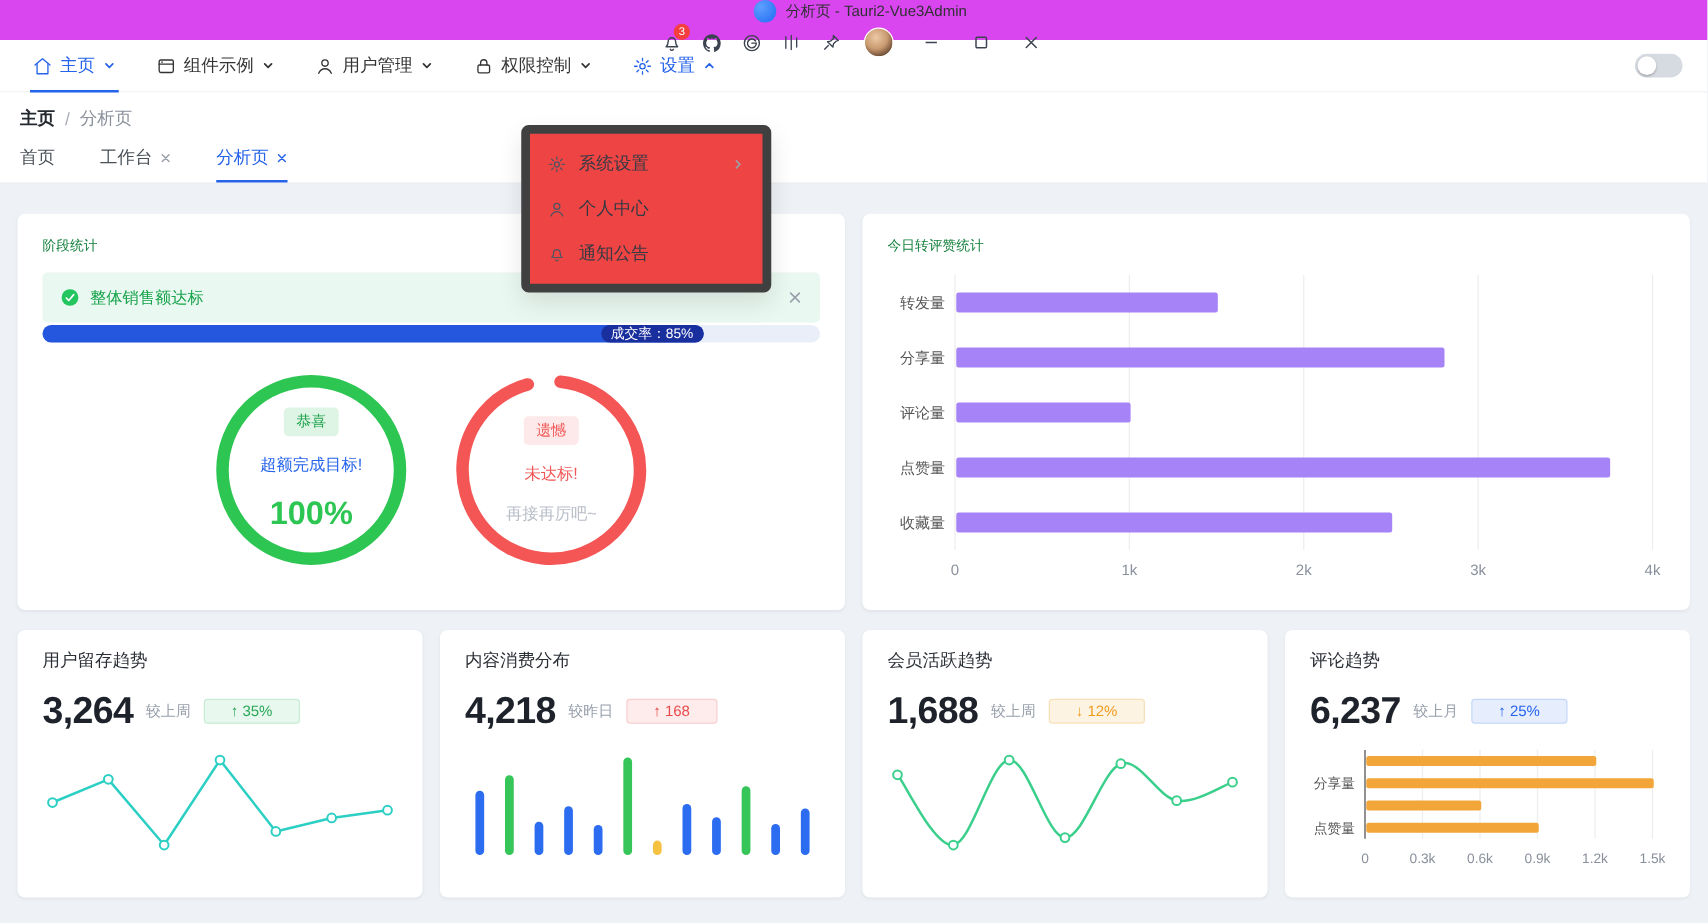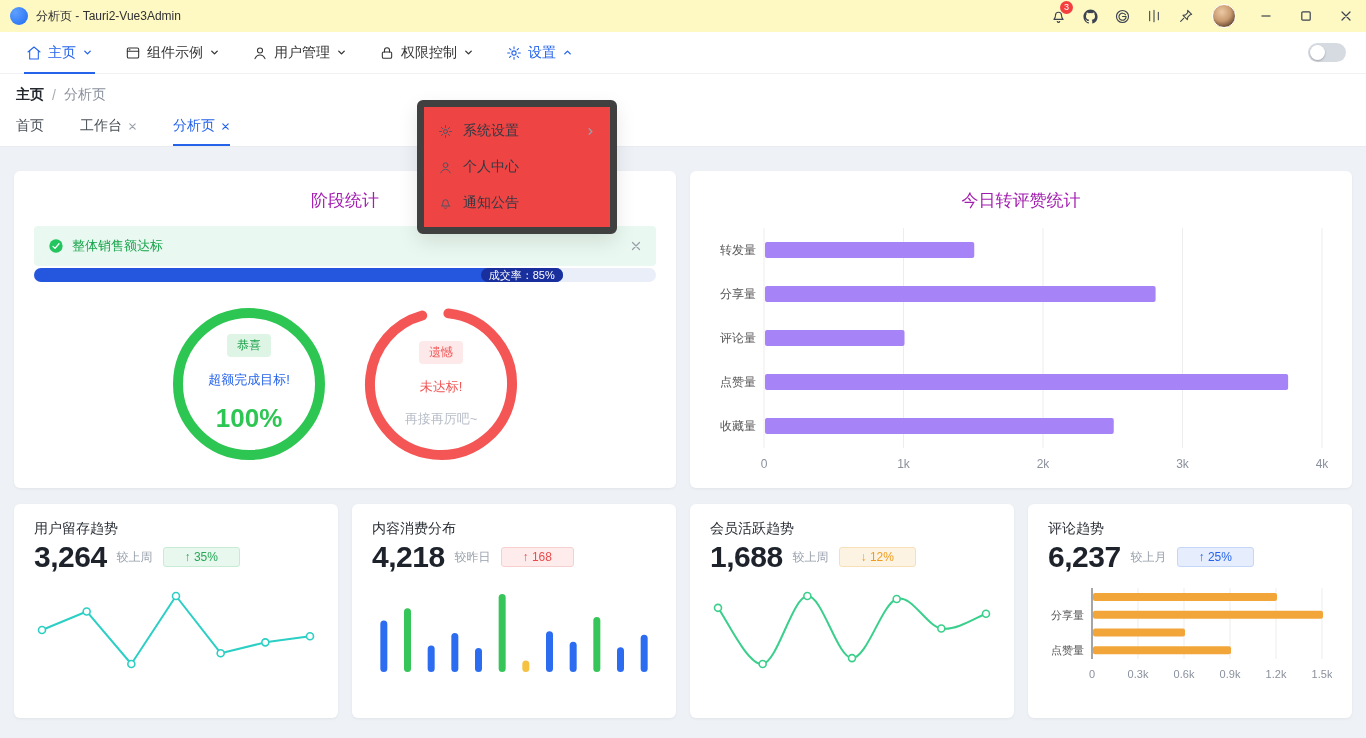--- a/index.html
+++ b/index.html
@@ -1,21 +1,21 @@
 <!DOCTYPE html>
 <html><head>
 <meta charset="utf-8">
 <style>
   * { margin:0; padding:0; box-sizing:border-box; }
   html,body { width:1366px; height:738px; }
   body { font-family:"Liberation Sans","DejaVu Sans",sans-serif; background:#eef1f5; overflow:hidden; color:#303133; }
   .app { position:relative; width:1366px; height:738px; }
 
   
-  .titlebar { height:32px; background:#fef9c3; display:flex; align-items:center; }
+  .titlebar { height:32px; background:#d946ef; display:flex; align-items:center;flex-direction:column; }
   .tb-left { display:flex; align-items:center; gap:8px; padding-left:10px; flex:1; }
   .logo { width:18px; height:18px; border-radius:50%; background:radial-gradient(circle at 30% 30%, #5ea0ff, #1f6bf2); }
   .tb-title { font-size:12px; color:#303133; }
   .tb-right { display:flex; align-items:center; height:32px; }
   .tb-icon { width:32px; height:32px; display:flex; align-items:center; justify-content:center; color:#3c4350; position:relative; cursor:pointer; }
   .tb-badge { position:absolute; top:1px; right:1px; min-width:13px; height:13px; padding:0 3px; border-radius:8px; background:#f53f3f; color:#fff; font-size:9px; line-height:13px; text-align:center; }
   .avatar { width:24px; height:24px; border-radius:50%; margin:0 10px; background:radial-gradient(circle at 40% 32%, #ecc9a4 0%, #c99b71 45%, #6b4a33 78%, #2e2420 100%); border:1px solid #fff; cursor:pointer; }
   .win-btn { width:40px; height:32px; display:flex; align-items:center; justify-content:center; color:#3c4350; cursor:pointer; }
 
   
@@ -39,21 +39,21 @@
   .tab.active { color:#2563eb; }
   .tab.active::after { content:""; position:absolute; left:0; right:0; bottom:0; height:2px; background:#2563eb; }
   .tab-x { color:#9aa0aa; display:flex; }
   .tab.active .tab-x { color:#2563eb; }
 
   
   .content { padding:24px 14px 0; }
   .row { display:flex; gap:14px; }
   .row + .row { margin-top:16px; }
   .card { background:#fff; border-radius:6px; box-shadow:0 1px 3px rgba(15,23,42,.06); }
-  .card-title { font-size:17px; color:#a21caf;text-align:center; }
+  .card-title { font-size:11px; color:#15803d; }
 
   .stage-card, .engagement-card { width:662px; height:317px; padding:18px 20px; }
 
   .alert { margin-top:14px; height:40px; border-radius:4px; background:#e9f8f0; display:flex; align-items:center; gap:8px; padding:0 14px; }
   .alert-text { font-size:13px; color:#17a34a; flex:1; }
   .alert-close { color:#9aa0aa; display:flex; cursor:pointer; }
 
   .progress-track { margin-top:2px; height:14px; border-radius:7px; background:#e9eef8; }
   .progress-fill { height:14px; border-radius:7px; background:#2457dd; display:flex; align-items:center; justify-content:flex-end; }
   .progress-pill { height:14px; line-height:14px; border-radius:7px; background:#1a2f9e; color:#fff; font-size:11px; padding:0 8px; white-space:nowrap; }
@@ -66,21 +66,21 @@
   .pill.red { background:#fde9e9; color:#f25555; }
   .ring-msg-blue { font-size:13px; color:#2563eb; }
   .ring-msg-red { font-size:13px; color:#f25555; }
   .ring-sub { font-size:13px; color:#b8bec8; }
   .ring-val { font-size:26px; font-weight:700; color:#2dc653; }
 
   .engagement-chart { margin-top:10px; display:block; }
 
   .stat-card { width:324px; height:214px; padding:16px 20px; }
   .stat-title { font-size:14px; color:#2b2f36; }
-  .stat-row { display:flex; align-items:center; gap:10px; margin-top:2px; }
+  .stat-row { display:flex; align-items:center; gap:10px; margin-top:14px; }
   .stat-value { font-size:30px; font-weight:700; color:#1d222b; letter-spacing:-0.5px; }
   .stat-compare { font-size:12px; color:#99a0ac; }
   .stat-badge { font-size:12px; padding:2px 21px; border-radius:3px; border:1px solid transparent; }
   .b-green { background:#e9f8ee; color:#26a857; border-color:#c6ecd3; }
   .b-red { background:#feecec; color:#ea4c4c; border-color:#f8cfcf; }
   .b-orange { background:#fdf3e3; color:#ef9c1e; border-color:#f7e0b8; }
   .b-blue { background:#e6eefd; color:#2563eb; border-color:#c4d7f9; }
   .stat-chart { display:block; margin-top:14px; }
 
   

